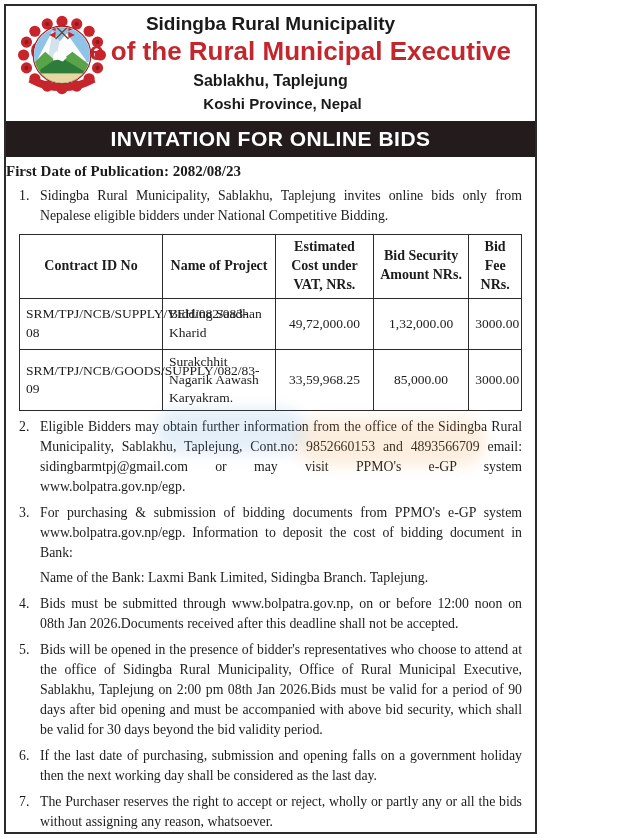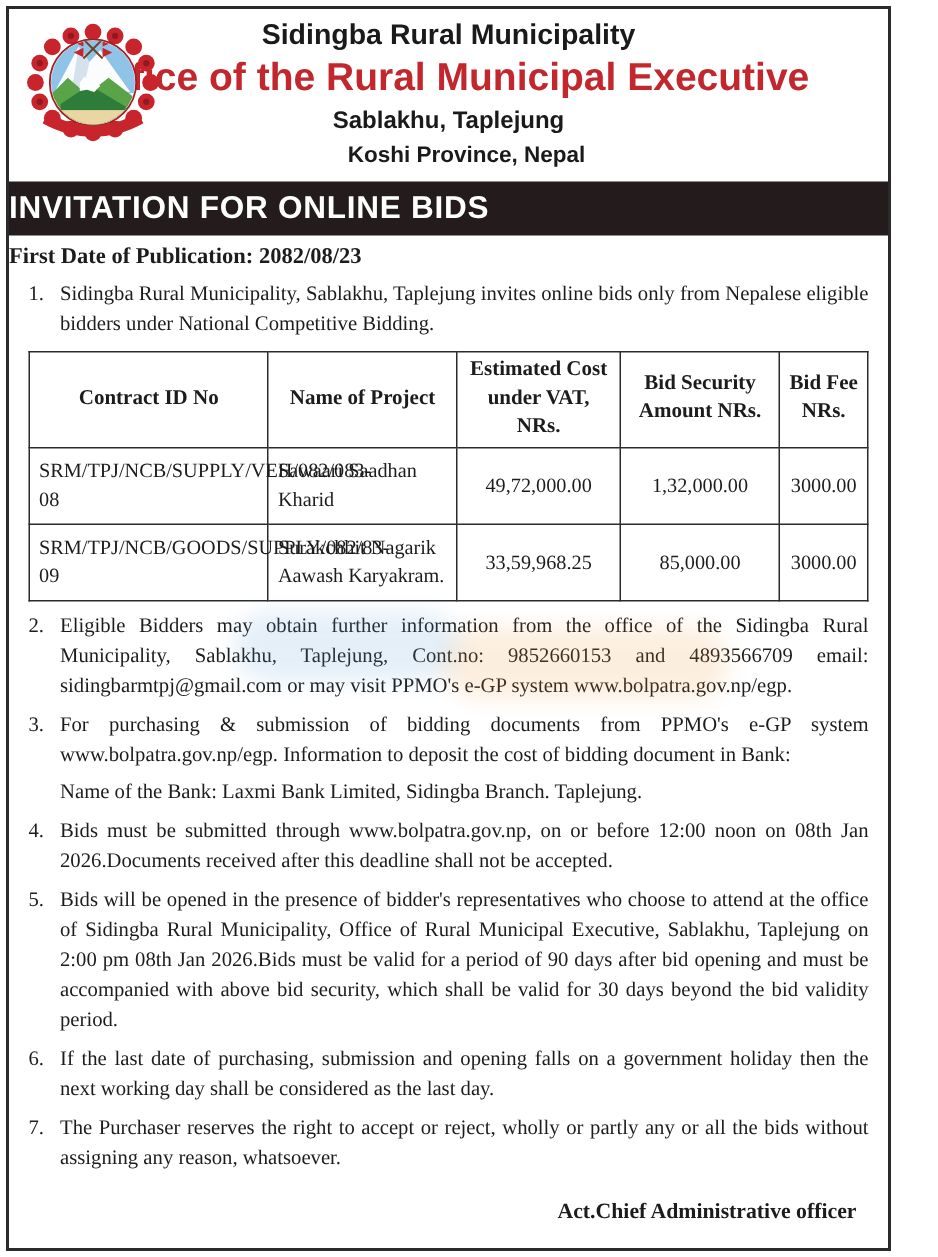--- a/index.html
+++ b/index.html
@@ -4,41 +4,41 @@
 <style>
   :root{
     --accent-red:#c1272d;
     --banner-bg:#241c1c;
     --banner-text:#ffffff;
     --border:#2b2b2b;
   }
   html,body{margin:0;padding:0;background:#ffffff;width:625px;height:838px;overflow:hidden;}
   .page{
     position:relative;box-sizing:border-box;
-    width:590px;height:830px;margin:4px;
+    width:533px;height:830px;margin:4px;
     border:2px solid var(--border);
     background:#ffffff;overflow:hidden;
     font-family:"Liberation Serif", serif;color:#1c1c1c;
   }
   
   .watermark{position:absolute;pointer-events:none;filter:blur(7px);opacity:.16;border-radius:40px;}
   .wm-blue{left:150px;top:402px;width:150px;height:46px;background:#5f9fd6;}
   .wm-orange{left:290px;top:412px;width:190px;height:48px;background:#f09a3e;}
 
   .header{position:relative;padding-top:7px;height:108px;}
   .emblem{position:absolute;left:12px;top:6px;width:88px;height:86px;}
   .h-line{text-align:center;font-family:"Liberation Sans", sans-serif;font-weight:bold;}
   .h-muni{font-size:19px;color:#1a1a1a;}
   .h-office{font-size:26px;color:var(--accent-red);margin-top:1px;}
   .h-addr{font-size:16px;color:#1a1a1a;margin-top:5px;}
   .h-prov{font-size:15px;color:#1a1a1a;margin-top:5px;padding-left:24px;}
 
   .banner{
     height:36px;background:var(--banner-bg);color:var(--banner-text);
-    display:flex;align-items:center;justify-content:flex-start;
+    display:flex;align-items:center;justify-content:center;
     font-family:"Liberation Sans", sans-serif;font-weight:bold;font-size:21px;letter-spacing:.5px;
   }
   .pubdate{text-align:left;font-weight:bold;font-size:15px;margin-top:6px;}
 
   .content{padding:0 13px;font-size:13.8px;line-height:20px;}
   .item{display:flex;margin-top:6px;text-align:justify;}
   .item .num{flex:0 0 21px;width:21px;}
   .item .txt{flex:1;}
   .subline{margin:5px 0 0 21px;text-align:justify;}
 
@@ -140,21 +140,21 @@
           <th>Contract ID No</th>
           <th>Name of Project</th>
           <th>Estimated Cost under VAT, NRs.</th>
           <th>Bid Security Amount NRs.</th>
           <th>Bid Fee NRs.</th>
         </tr>
       </thead>
       <tbody>
         <tr>
           <td class="c-left">SRM/TPJ/NCB/SUPPLY/VEH/082/083-08</td>
-          <td class="c-left">Sawaari Saadhan Kharid</td>
+          <td class="c-left">Bidding Saadhan Kharid</td>
           <td class="c-mid">49,72,000.00</td>
           <td class="c-mid">1,32,000.00</td>
           <td class="c-mid">3000.00</td>
         </tr>
         <tr>
           <td class="c-left">SRM/TPJ/NCB/GOODS/SUPPLY/082/83-09</td>
           <td class="c-left">Surakchhit Nagarik Aawash Karyakram.</td>
           <td class="c-mid">33,59,968.25</td>
           <td class="c-mid">85,000.00</td>
           <td class="c-mid">3000.00</td>

